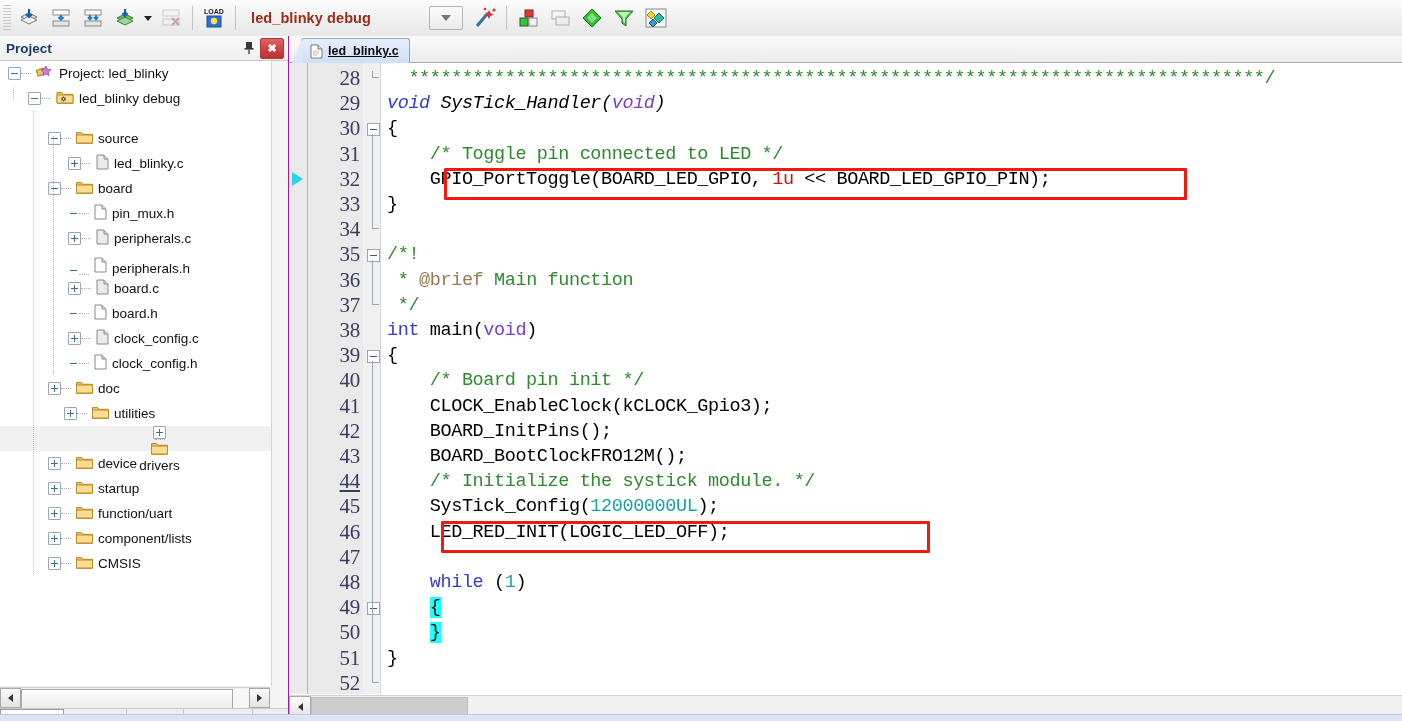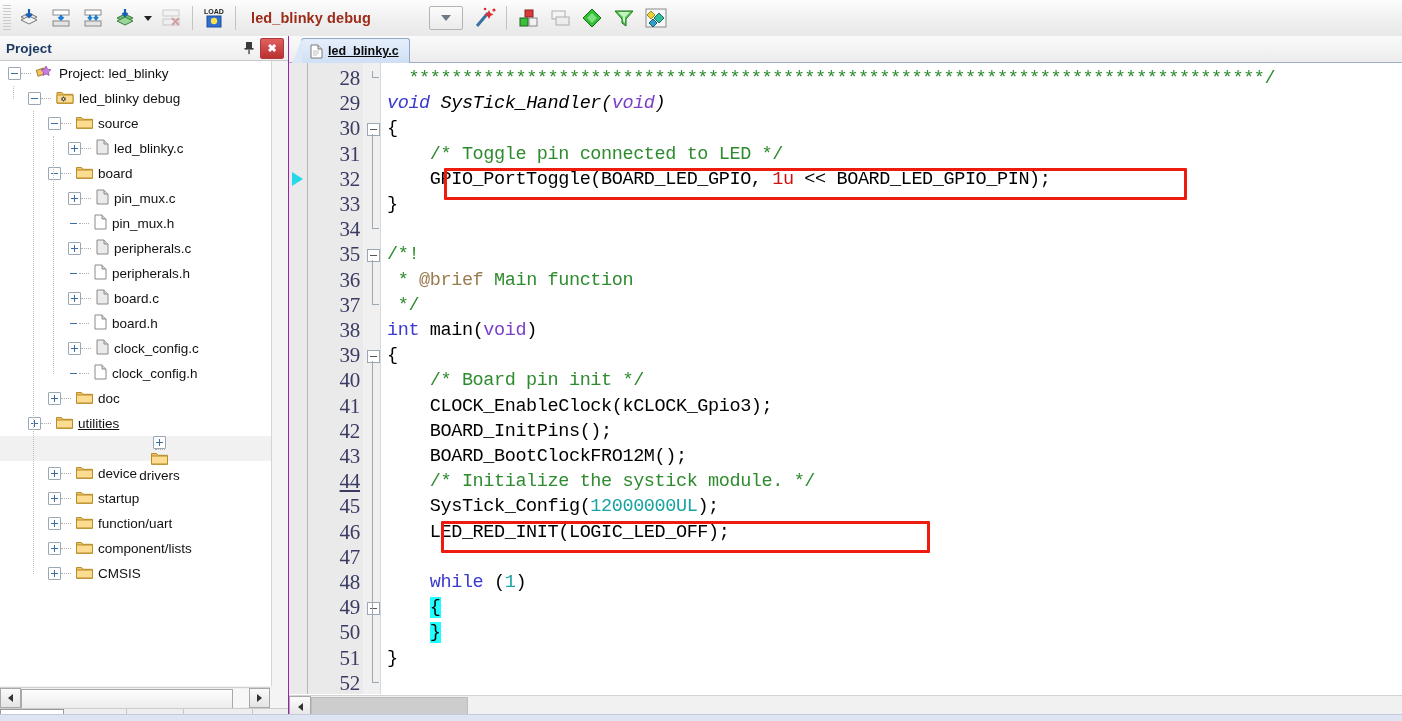--- a/index.html
+++ b/index.html
@@ -293,129 +293,120 @@
           <span class="ic"><svg width="18" height="15" viewBox="0 0 18 15">
               <path d="M1 2.5 h5 l1.5 1.8 h9.5 v9 h-16 Z" fill="#f0c263" stroke="#b98d2a"></path>
               <path d="M1 5 h16 v8 h-16 Z" fill="#fbdc90" stroke="#b98d2a"></path>
               <g stroke="#333" stroke-width="0.9">
                 <path d="M5 9 h5 M7.5 6.5 v5 M5.7 7.2 l3.6 3.6 M9.3 7.2 l-3.6 3.6"></path>
               </g>
               <circle cx="7.5" cy="9" r="1.3" fill="#fff" stroke="#333" stroke-width="0.8"></circle>
             </svg></span>
           <span>led_blinky debug</span>
         </div>
+        <div class="node" style="padding-left: 48px; margin-top: 15px;">
+          <span class="exp"></span>
+          <span class="dash"></span>
+          <span class="ic"><svg width="17" height="14" viewBox="0 0 17 14">
+              <path d="M0.5 2.5 h5 l1.5 1.8 h9.5 v9 h-16 Z" fill="#f0c263" stroke="#b98d2a"></path>
+              <path d="M0.5 5 h16 v8 h-16 Z" fill="#fbdc90" stroke="#b98d2a"></path>
+            </svg></span>
+          <span>source</span>
+        </div>
+        <div class="node" style="padding-left: 68px;">
+          <span class="exp plus"></span>
+          <span class="dash"></span>
+          <span class="ic"><svg width="13" height="16" viewBox="0 0 13 16">
+              <path d="M1 1 h7 l4 4 v10 h-11 Z" fill="#ebebeb" stroke="#8a8a8a"></path>
+              <path d="M8 1 v4 h4" fill="#d8d8d8" stroke="#8a8a8a"></path>
+            </svg></span>
+          <span>led_blinky.c</span>
+        </div>
         <div class="node" style="padding-left: 48px;">
           <span class="exp"></span>
           <span class="dash"></span>
           <span class="ic"><svg width="17" height="14" viewBox="0 0 17 14">
               <path d="M0.5 2.5 h5 l1.5 1.8 h9.5 v9 h-16 Z" fill="#f0c263" stroke="#b98d2a"></path>
               <path d="M0.5 5 h16 v8 h-16 Z" fill="#fbdc90" stroke="#b98d2a"></path>
             </svg></span>
-          <span>source</span>
-        </div>
-        <div class="node" style="padding-left: 68px;">
-          <span class="exp plus"></span>
-          <span class="dash"></span>
-          <span class="ic"><svg width="13" height="16" viewBox="0 0 13 16">
-              <path d="M1 1 h7 l4 4 v10 h-11 Z" fill="#ebebeb" stroke="#8a8a8a"></path>
-              <path d="M8 1 v4 h4" fill="#d8d8d8" stroke="#8a8a8a"></path>
-            </svg></span>
-          <span>led_blinky.c</span>
-        </div>
-        <div class="node" style="padding-left: 48px;">
-          <span class="exp"></span>
-          <span class="dash"></span>
-          <span class="ic"><svg width="17" height="14" viewBox="0 0 17 14">
-              <path d="M0.5 2.5 h5 l1.5 1.8 h9.5 v9 h-16 Z" fill="#f0c263" stroke="#b98d2a"></path>
-              <path d="M0.5 5 h16 v8 h-16 Z" fill="#fbdc90" stroke="#b98d2a"></path>
-            </svg></span>
           <span>board</span>
-        </div>
-        <div class="node" style="padding-left: 68px;">
-          <span class="exp plus"></span>
-          <span class="dash"></span>
-          <span class="ic"><svg width="13" height="16" viewBox="0 0 13 16">
-              <path d="M1 1 h7 l4 4 v10 h-11 Z" fill="#ebebeb" stroke="#8a8a8a"></path>
-              <path d="M8 1 v4 h4" fill="#d8d8d8" stroke="#8a8a8a"></path>
-            </svg></span>
-          <span>pin_mux.c</span>
         </div>
         <div class="node" style="padding-left: 68px;">
           <span class="exp none"></span>
           <span class="dash"></span>
           <span class="ic"><svg width="13" height="16" viewBox="0 0 13 16">
               <path d="M1 1 h7 l4 4 v10 h-11 Z" fill="#ffffff" stroke="#8a8a8a"></path>
               <path d="M8 1 v4 h4" fill="#d8d8d8" stroke="#8a8a8a"></path>
             </svg></span>
           <span>pin_mux.h</span>
         </div>
         <div class="node" style="padding-left: 68px;">
           <span class="exp plus"></span>
           <span class="dash"></span>
           <span class="ic"><svg width="13" height="16" viewBox="0 0 13 16">
               <path d="M1 1 h7 l4 4 v10 h-11 Z" fill="#ebebeb" stroke="#8a8a8a"></path>
               <path d="M8 1 v4 h4" fill="#d8d8d8" stroke="#8a8a8a"></path>
             </svg></span>
           <span>peripherals.c</span>
         </div>
+        <div class="node" style="padding-left: 68px; align-items: flex-end;">
+          <span class="exp none"></span>
+          <span class="dash"></span>
+          <span class="ic"><svg width="13" height="16" viewBox="0 0 13 16">
+              <path d="M1 1 h7 l4 4 v10 h-11 Z" fill="#ffffff" stroke="#8a8a8a"></path>
+              <path d="M8 1 v4 h4" fill="#d8d8d8" stroke="#8a8a8a"></path>
+            </svg></span>
+          <span>peripherals.h</span>
+        </div>
+        <div class="node" style="padding-left: 68px;">
+          <span class="exp plus"></span>
+          <span class="dash"></span>
+          <span class="ic"><svg width="13" height="16" viewBox="0 0 13 16">
+              <path d="M1 1 h7 l4 4 v10 h-11 Z" fill="#ebebeb" stroke="#8a8a8a"></path>
+              <path d="M8 1 v4 h4" fill="#d8d8d8" stroke="#8a8a8a"></path>
+            </svg></span>
+          <span>board.c</span>
+        </div>
         <div class="node" style="padding-left: 68px;">
           <span class="exp none"></span>
           <span class="dash"></span>
           <span class="ic"><svg width="13" height="16" viewBox="0 0 13 16">
               <path d="M1 1 h7 l4 4 v10 h-11 Z" fill="#ffffff" stroke="#8a8a8a"></path>
               <path d="M8 1 v4 h4" fill="#d8d8d8" stroke="#8a8a8a"></path>
             </svg></span>
-          <span>peripherals.h</span>
+          <span>board.h</span>
         </div>
         <div class="node" style="padding-left: 68px;">
           <span class="exp plus"></span>
           <span class="dash"></span>
           <span class="ic"><svg width="13" height="16" viewBox="0 0 13 16">
               <path d="M1 1 h7 l4 4 v10 h-11 Z" fill="#ebebeb" stroke="#8a8a8a"></path>
               <path d="M8 1 v4 h4" fill="#d8d8d8" stroke="#8a8a8a"></path>
             </svg></span>
-          <span>board.c</span>
+          <span>clock_config.c</span>
         </div>
         <div class="node" style="padding-left: 68px;">
           <span class="exp none"></span>
           <span class="dash"></span>
           <span class="ic"><svg width="13" height="16" viewBox="0 0 13 16">
               <path d="M1 1 h7 l4 4 v10 h-11 Z" fill="#ffffff" stroke="#8a8a8a"></path>
               <path d="M8 1 v4 h4" fill="#d8d8d8" stroke="#8a8a8a"></path>
             </svg></span>
-          <span>board.h</span>
-        </div>
-        <div class="node" style="padding-left: 68px;">
-          <span class="exp plus"></span>
-          <span class="dash"></span>
-          <span class="ic"><svg width="13" height="16" viewBox="0 0 13 16">
-              <path d="M1 1 h7 l4 4 v10 h-11 Z" fill="#ebebeb" stroke="#8a8a8a"></path>
-              <path d="M8 1 v4 h4" fill="#d8d8d8" stroke="#8a8a8a"></path>
-            </svg></span>
-          <span>clock_config.c</span>
-        </div>
-        <div class="node" style="padding-left: 68px;">
-          <span class="exp none"></span>
-          <span class="dash"></span>
-          <span class="ic"><svg width="13" height="16" viewBox="0 0 13 16">
-              <path d="M1 1 h7 l4 4 v10 h-11 Z" fill="#ffffff" stroke="#8a8a8a"></path>
-              <path d="M8 1 v4 h4" fill="#d8d8d8" stroke="#8a8a8a"></path>
-            </svg></span>
           <span>clock_config.h</span>
         </div>
         <div class="node" style="padding-left: 48px;">
           <span class="exp plus"></span>
           <span class="dash"></span>
           <span class="ic"><svg width="17" height="14" viewBox="0 0 17 14">
               <path d="M0.5 2.5 h5 l1.5 1.8 h9.5 v9 h-16 Z" fill="#f0c263" stroke="#b98d2a"></path>
               <path d="M0.5 5 h16 v8 h-16 Z" fill="#fbdc90" stroke="#b98d2a"></path>
             </svg></span>
           <span>doc</span>
         </div>
-        <div class="node" style="padding-left: 28px; text-decoration: underline;">
+        <div class="node" style="padding-left: 64px;">
           <span class="exp plus"></span>
           <span class="dash"></span>
           <span class="ic"><svg width="17" height="14" viewBox="0 0 17 14">
               <path d="M0.5 2.5 h5 l1.5 1.8 h9.5 v9 h-16 Z" fill="#f0c263" stroke="#b98d2a"></path>
               <path d="M0.5 5 h16 v8 h-16 Z" fill="#fbdc90" stroke="#b98d2a"></path>
             </svg></span>
           <span>utilities</span>
         </div>
         <div class="node sel" style="padding-left: 48px;">
           <span class="exp plus"></span>

